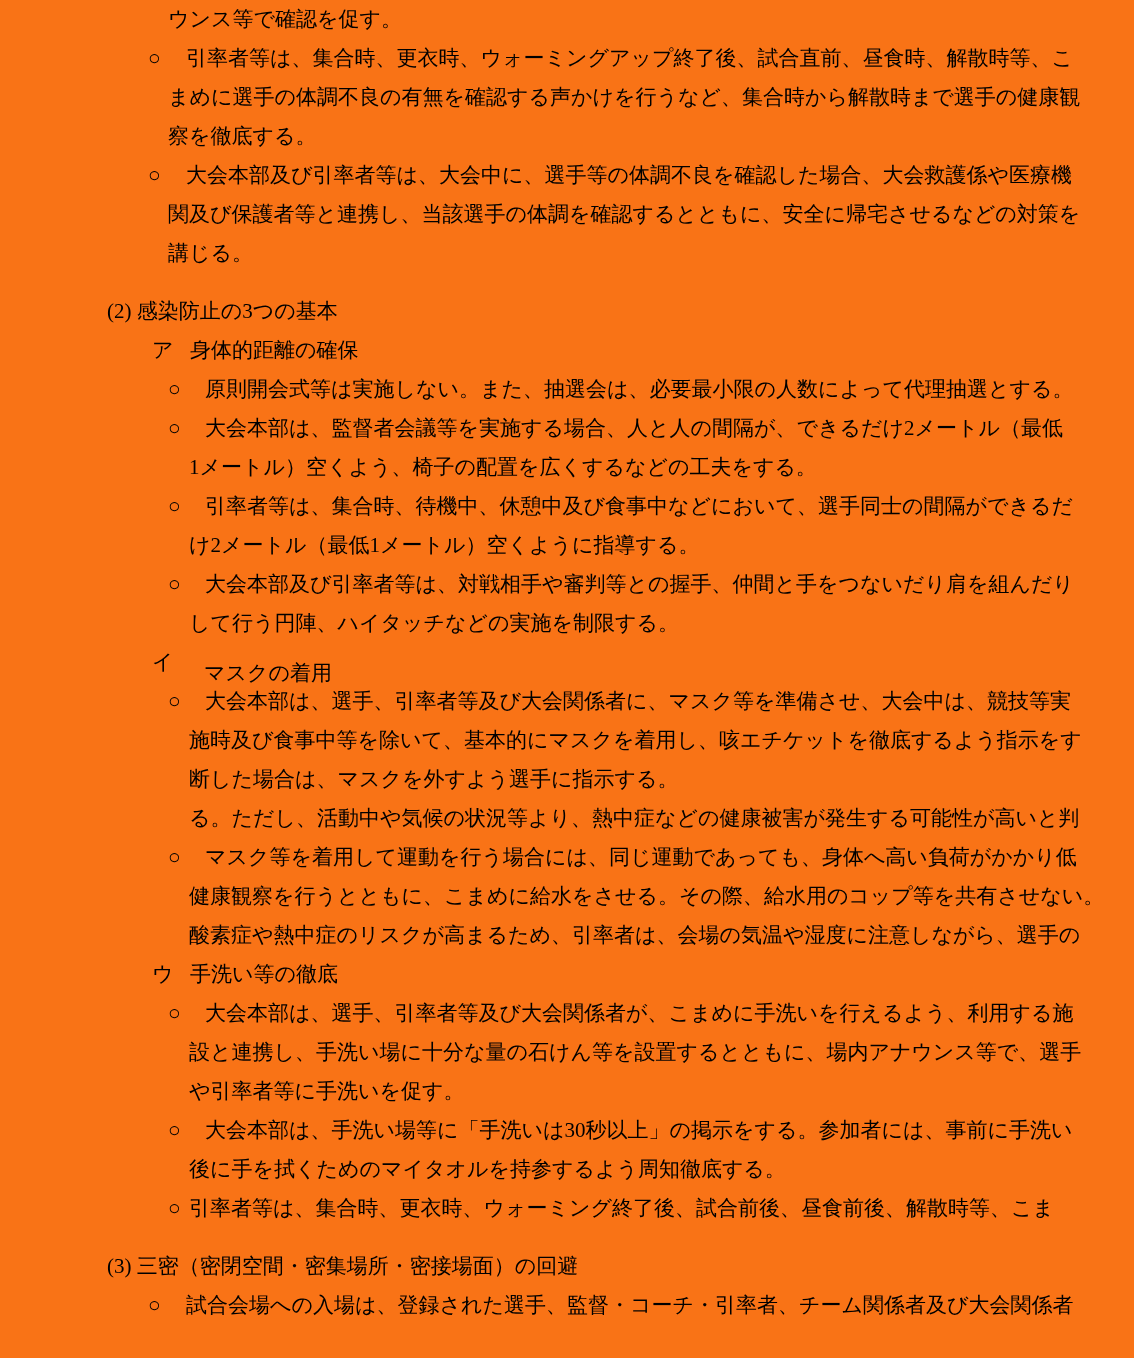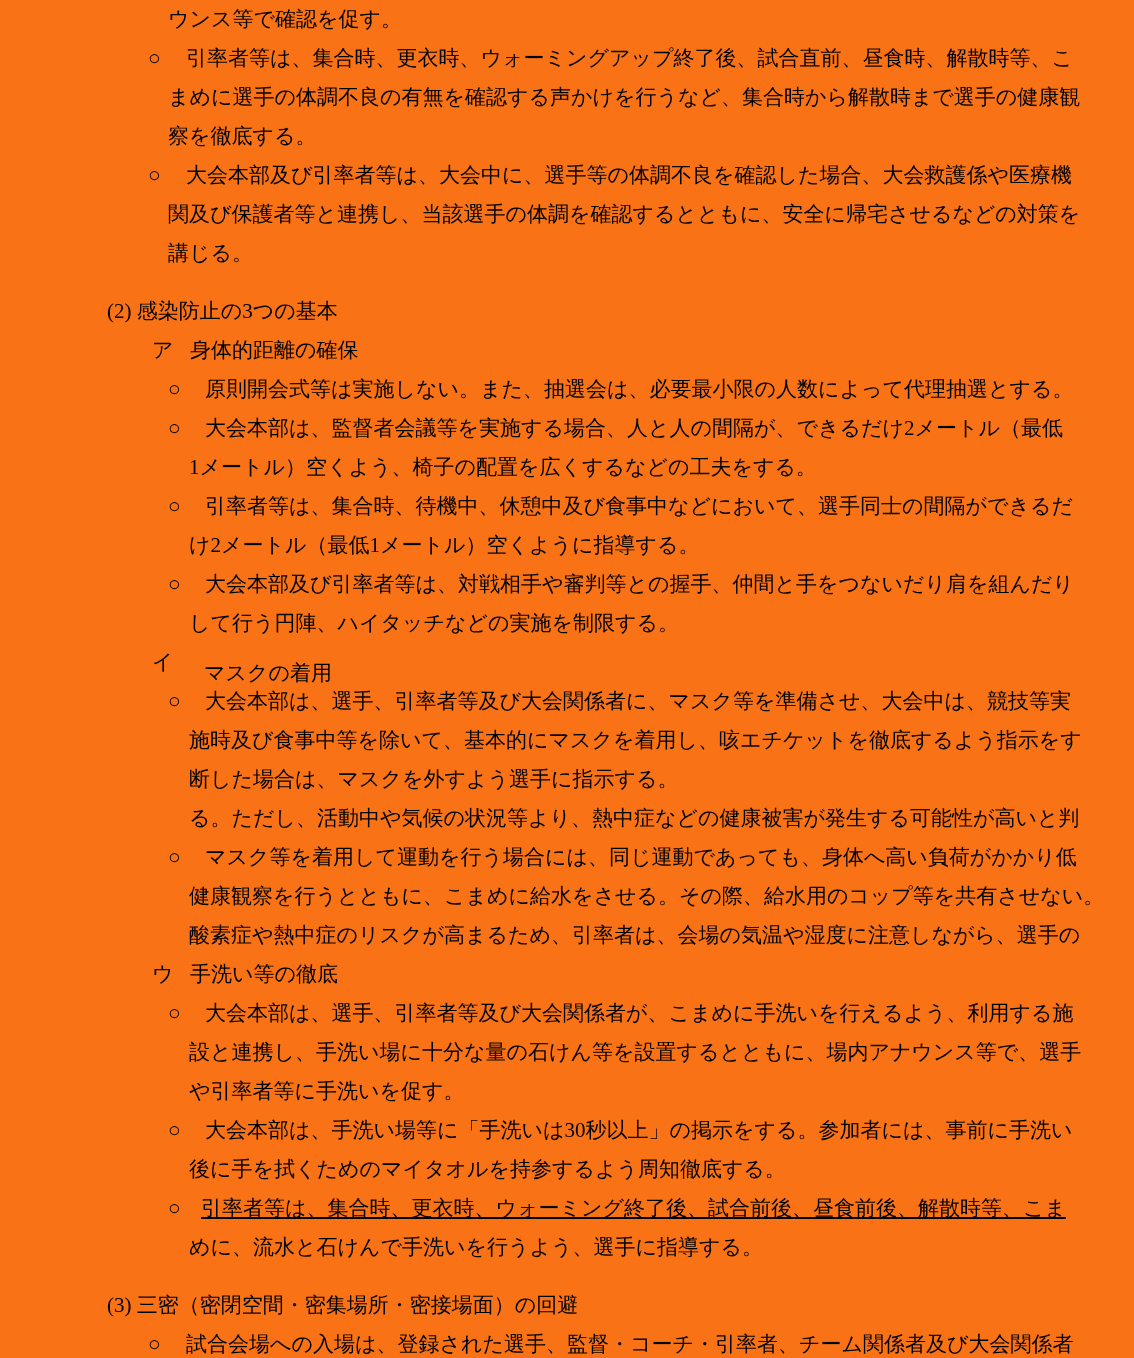--- a/index.html
+++ b/index.html
@@ -141,24 +141,21 @@
       </div>
       <div class="line">
         <span class="b" style="left: 168px;">○</span>
         <span class="t" style="left: 205px;">大会本部は、手洗い場等に「手洗いは30秒以上」の掲示をする。参加者には、事前に手洗い</span>
       </div>
       <div class="line">
         <span class="t" style="left: 189px;">後に手を拭くためのマイタオルを持参するよう周知徹底する。</span>
       </div>
       <div class="line">
         <span class="b" style="left: 168px;">○</span>
-        <span class="t" style="left: 201px; text-decoration: underline;">引率者等は、集合時、更衣時、ウォーミング終了後、試合前後、昼食前後、解散時等、こま</span>
-      </div>
-      <div class="line">
-        <span class="t" style="left: 189px;">めに、流水と石けんで手洗いを行うよう、選手に指導する。</span>
+        <span class="t" style="left: 189px;">引率者等は、集合時、更衣時、ウォーミング終了後、試合前後、昼食前後、解散時等、こま</span>
       </div>
       <div class="line gap">
         <span class="t" style="left: 107px;">(3) 三密（密閉空間・密集場所・密接場面）の回避</span>
       </div>
       <div class="line">
         <span class="b" style="left: 148px;">○</span>
         <span class="t" style="left: 186px;">試合会場への入場は、登録された選手、監督・コーチ・引率者、チーム関係者及び大会関係者</span>
       </div>
     </div>
 </div>

